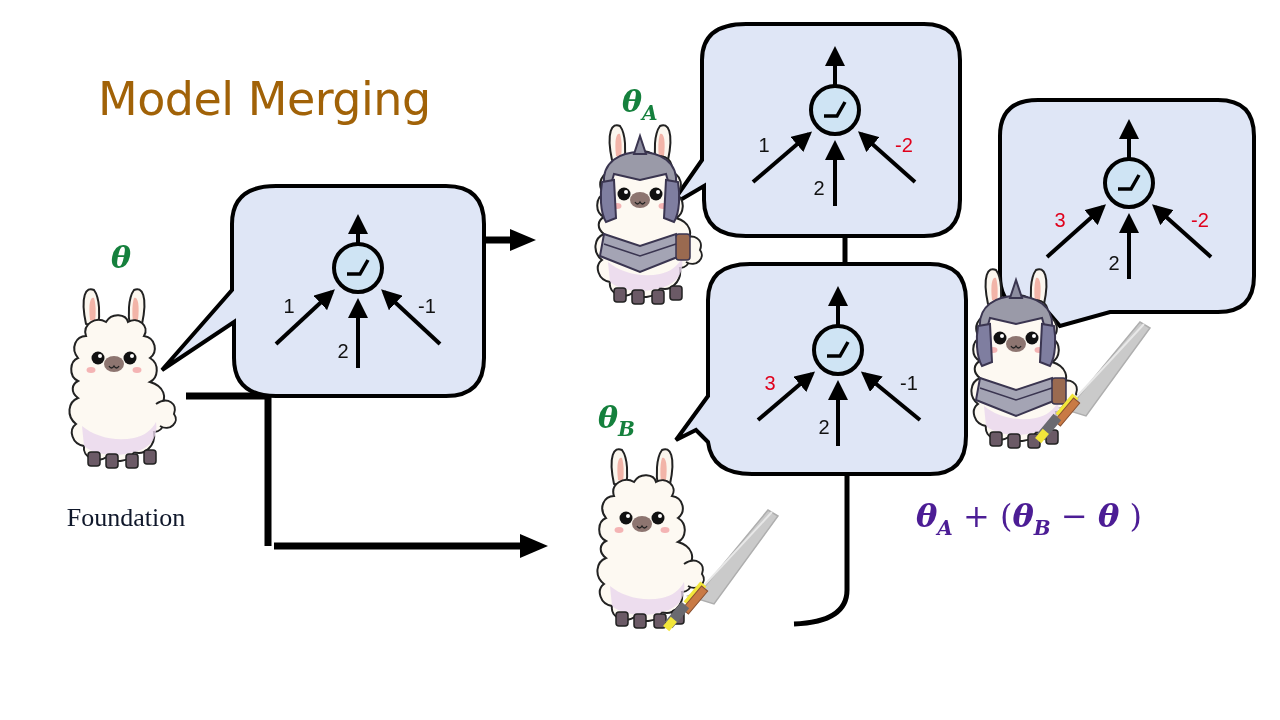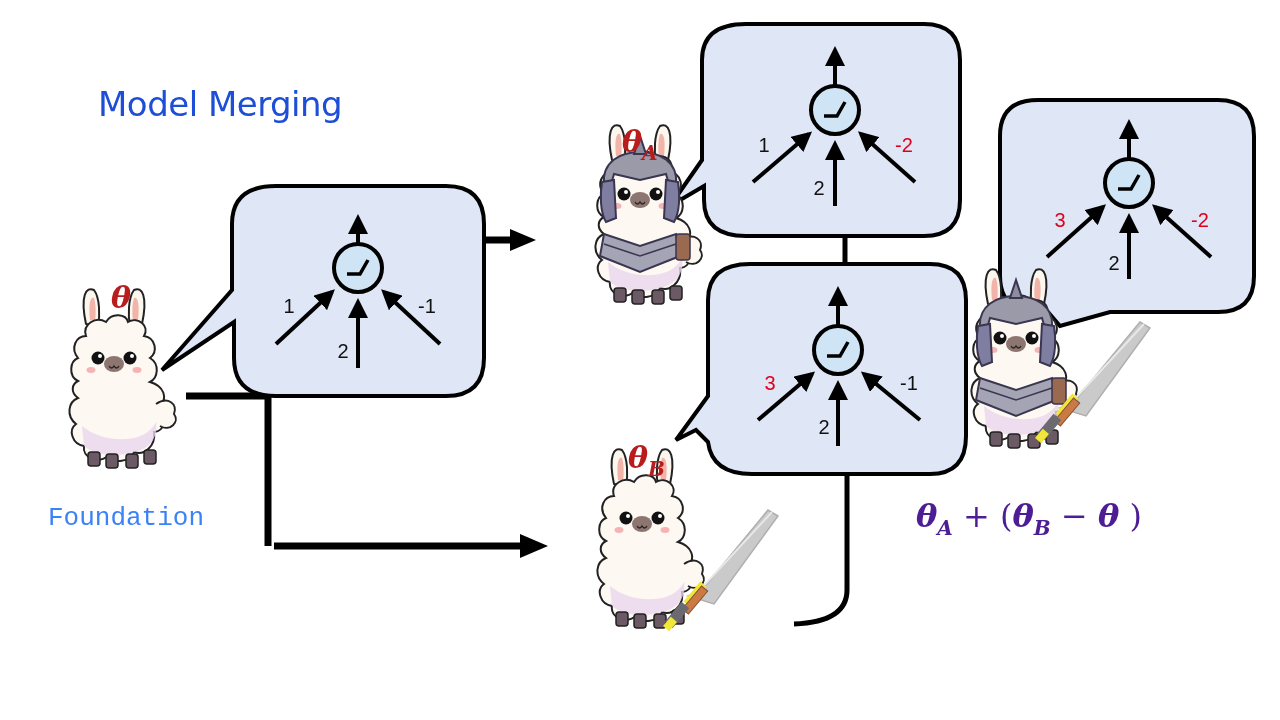--- a/index.html
+++ b/index.html
@@ -1,24 +1,24 @@
 <!DOCTYPE html>
 <html><head>
 <meta charset="utf-8">
 <style>
   html, body { margin: 0; padding: 0; background: #ffffff; }
   body { width: 1280px; height: 720px; position: relative; overflow: hidden;
          font-family: "Liberation Sans", "DejaVu Sans", sans-serif; }
   .slide { position: absolute; left: 0; top: 0; width: 1280px; height: 720px; }
-  .title { position: absolute; left: 98px; top: 84px; font-size: 34px; color: #1d4ed8;
+  .title { position: absolute; left: 98px; top: 72px; font-size: 46px; color: #a16207;
            font-family: "DejaVu Sans", sans-serif; font-weight: 400; letter-spacing: -0.5px; }
-  .label-text { position: absolute; font-size: 26px; color: #3b82f6; text-align: center;
-                font-family: Liberation Mono, monospace; line-height: 36px; }
+  .label-text { position: absolute; font-size: 26px; color: #0f172a; text-align: center;
+                font-family: Liberation Serif, serif; line-height: 36px; }
   .theta { position: absolute; font-family: "DejaVu Serif", serif; font-weight: bold;
-           font-style: italic; font-size: 30px; color: #b91c1c; margin-top: 40px; }
+           font-style: italic; font-size: 30px; color: #15803d; }
   .theta sub { font-size: 20px; vertical-align: -8px; }
   .formula { position: absolute; left: 916px; top: 497px; font-family: "DejaVu Serif", serif;
              font-size: 32px; color: #4c1d95; white-space: nowrap; }
   .formula b { font-style: italic; }
   .formula sub { font-size: 20px; font-weight: bold; font-style: italic; vertical-align: -8px; }
   svg text { font-family: "Liberation Sans", sans-serif; }
 </style>
 </head>
 <body>
 
@@ -182,21 +182,21 @@
         </g>
     </g>
   </svg>
 
   <div class="theta" style="left:111px; top:240px;">
     <span>θ</span>
   </div>
   <div class="theta" style="left:622px; top:84px;">
     <span>θ</span><sub>A</sub>
   </div>
-  <div class="theta" style="left:628px; top:400px;">
+  <div class="theta" style="left:598px; top:400px;">
     <span>θ</span><sub>B</sub>
   </div>
 
   <div class="label-text" style="left:36px; top:500px; width:180px;">
     <div>Foundation</div>
   </div>
 
   <div class="formula">
     <b>θ</b><sub>A</sub><span> + (</span><b>θ</b><sub>B</sub><span> − </span><b>θ</b><span> )</span>
   </div>

